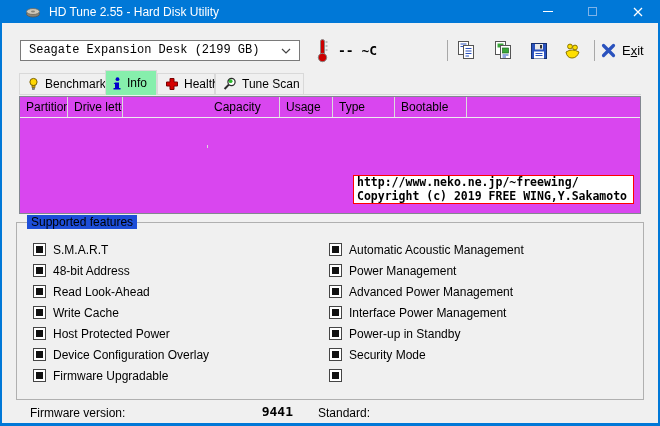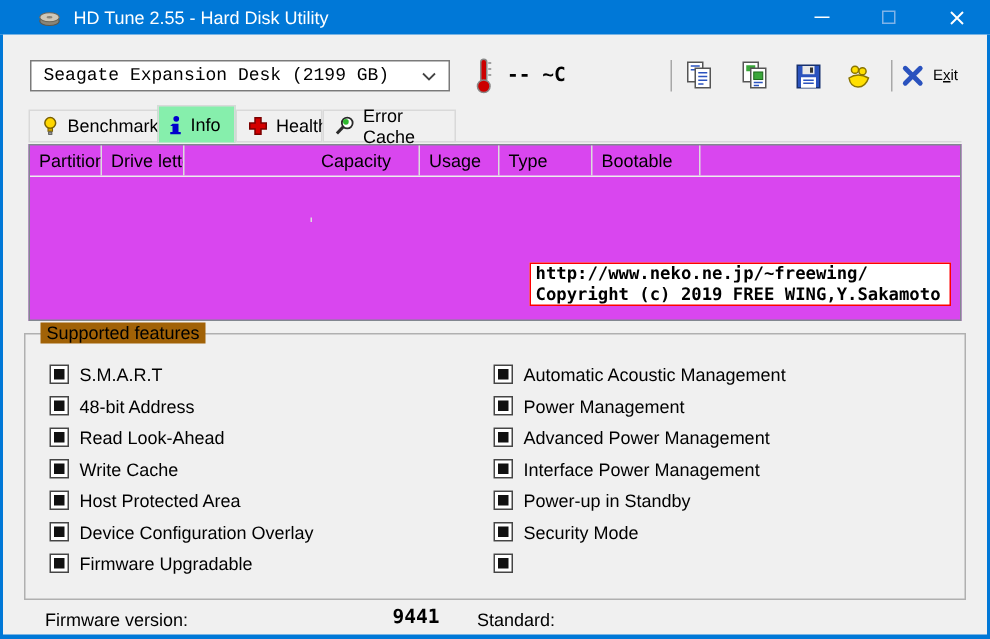--- a/index.html
+++ b/index.html
@@ -27,21 +27,21 @@
   
   #drive-select { position:absolute; left:20px; top:40px; width:280px; height:21px; background:#ffffff; border:1px solid #7a7a7a;padding-left:19px; }
   #drive-select .combo-text { position:absolute; left:8px; top:2px; font-family:"Liberation Mono", monospace; font-size:12px; white-space:nowrap; }
   #drive-select .combo-chevron { position:absolute; right:8px; top:7px; }
   #thermometer { position:absolute; left:316px; top:38px; }
   #temp-value { position:absolute; left:338px; top:43px; font-family:"DejaVu Sans Mono", monospace; font-weight:bold; font-size:13px; }
   .tb-sep { position:absolute; top:40px; width:1px; height:21px; background:#a8a8a8; }
   #sep1 { left:447px; } #sep2 { left:594px; }
   .tb-btn { position:absolute; top:39px; width:26px; height:23px; display:flex; align-items:center; justify-content:center; cursor:default; }
   #btn-copy-text { left:453px; } #btn-copy-image { left:490px; } #btn-save { left:526px; } #btn-options { left:559px; }
-  #btn-exit { position:absolute; left:601px; top:39px; height:23px; display:flex; align-items:center; gap:6px; font-size:10px; }
+  #btn-exit { position:absolute; left:601px; top:39px; height:23px; display:flex; align-items:center; gap:6px; font-size:13px; }
   .accel { text-decoration:underline; }
 
   
   #tabline { position:absolute; left:19px; top:94px; width:622px; height:1px; background:#d9d9d9; z-index:1; }
   .tab { position:absolute; top:73px; height:22px; background:#f0f0f0; border:1px solid #d9d9d9; display:flex; align-items:center; padding-left:7px; z-index:1; }
   .tab .ticon { margin-right:5px; flex:0 0 auto; }
   #tab-benchmark { left:19px;  width:87px; }
   #tab-info      { left:105px; width:52px; top:70px; height:25px; background:#86efac; border-bottom:none; z-index:3; }
   #tab-health    { left:157px; width:58px; }
   #tab-errorscan { left:215px; width:89px; }
@@ -52,21 +52,21 @@
   .hcell { padding:3px 0 0 6px; border-right:1px solid #dcdcdc; overflow:hidden; white-space:nowrap; }
   .hc0{width:48px;} .hc1{width:55px;} .hc2{width:85px;margin-top:48px;} .hc3{width:72px;} .hc4{width:53px;} .hc5{width:62px;} .hc6{width:72px;}
   .hfill { flex:1; border-right:none; }
 
   
   #credit-box { position:absolute; left:333px; top:78px; width:281px; height:29px; background:#ffffff; border:1px solid #ff0000;
     font-family:"DejaVu Sans Mono", monospace; font-weight:bold; font-size:11.5px; line-height:13.5px; padding:0 3px; white-space:nowrap; }
 
   
   #features-group { position:absolute; left:16px; top:222px; width:628px; height:178px; border:1px solid #b0b0b0; }
-  #features-title { position:absolute; left:10px; top:-8px; background:#a16207; padding:0 4px; }
+  #features-title { position:absolute; left:10px; top:-8px; background:#1d4ed8; padding:0 4px; }
   .feat-col { position:absolute; top:16px; }
   #feat-col-left { left:16px; } #feat-col-right { left:312px; }
   .feat-row { height:21px; display:flex; align-items:center; }
   .cb { width:13px; height:13px; border:1px solid #454545; background:#ffffff; position:relative; flex:0 0 auto; }
   .cb .cbi { position:absolute; left:2px; top:2px; width:7px; height:7px; background:#111111; }
   .feat-row .flabel { margin-left:7px; white-space:nowrap; }
 
   
   #firmware-label { position:absolute; left:30px; top:406px; }
   #firmware-value { position:absolute; left:210px; top:404px; width:83px; text-align:right;
@@ -192,21 +192,21 @@
       <path d="M5 1.5 h4 v3.5 h3.5 v4 h-3.5 v3.5 h-4 v-3.5 h-3.5 v-4 h3.5 z" fill="#d40000" stroke="#7a0000" stroke-width="1"></path>
     </svg>
     <span>Health</span>
   </div>
   <div class="tab" id="tab-errorscan">
     <svg class="ticon" width="14" height="14" viewBox="0 0 14 14">
       <circle cx="8.5" cy="5" r="3.6" fill="#ffffff" stroke="#2a2a2a" stroke-width="1.2"></circle>
       <circle cx="7.6" cy="4.2" r="1.9" fill="#2db82d"></circle>
       <line x1="5.8" y1="7.6" x2="1.6" y2="12" stroke="#2a2a2a" stroke-width="2"></line>
     </svg>
-    <span>Error Cache</span>
+    <span>Tune Scan</span>
   </div>
 
   <div id="partition-list">
     <div id="list-header">
       <div class="hcell hc0">Partition</div>
       <div class="hcell hc1">Drive letter</div>
       <div class="hcell hc2">Label</div>
       <div class="hcell hc3">Capacity</div>
       <div class="hcell hc4">Usage</div>
       <div class="hcell hc5">Type</div>
@@ -244,21 +244,21 @@
       <div class="feat-row">
           <span class="cb">
             <span class="cbi"></span>
           </span>
           <span class="flabel">Write Cache</span>
         </div>
       <div class="feat-row">
           <span class="cb">
             <span class="cbi"></span>
           </span>
-          <span class="flabel">Host Protected Area</span>
+          <span class="flabel">Host Protected Power</span>
         </div>
       <div class="feat-row">
           <span class="cb">
             <span class="cbi"></span>
           </span>
           <span class="flabel">Device Configuration Overlay</span>
         </div>
       <div class="feat-row">
           <span class="cb">
             <span class="cbi"></span>

